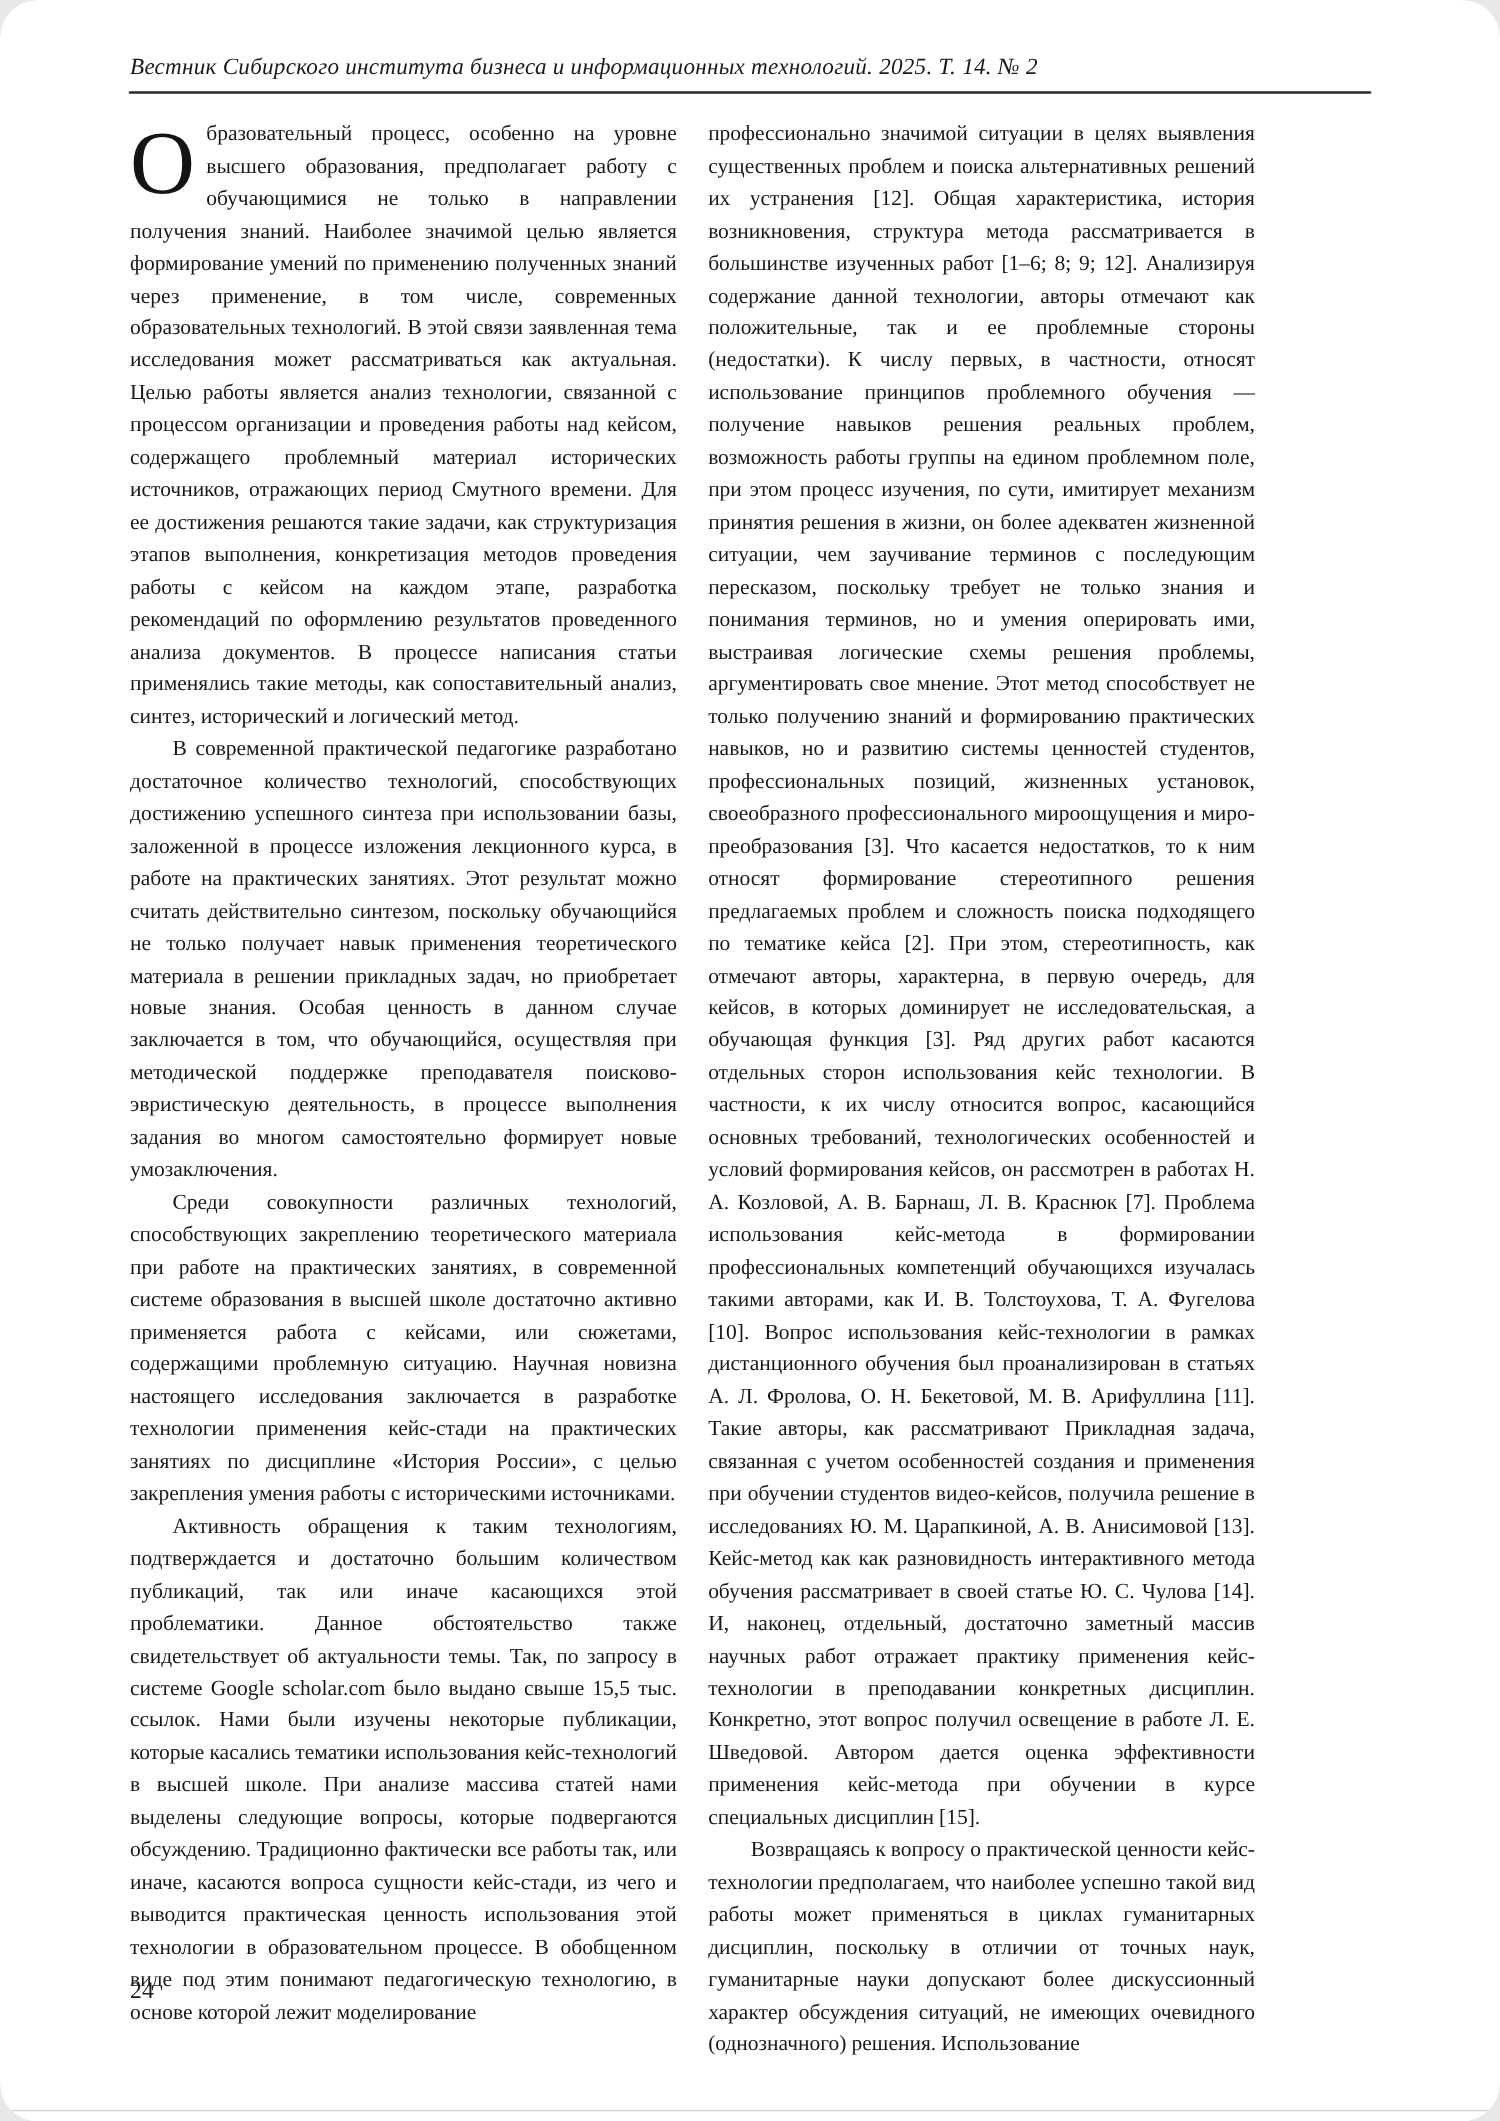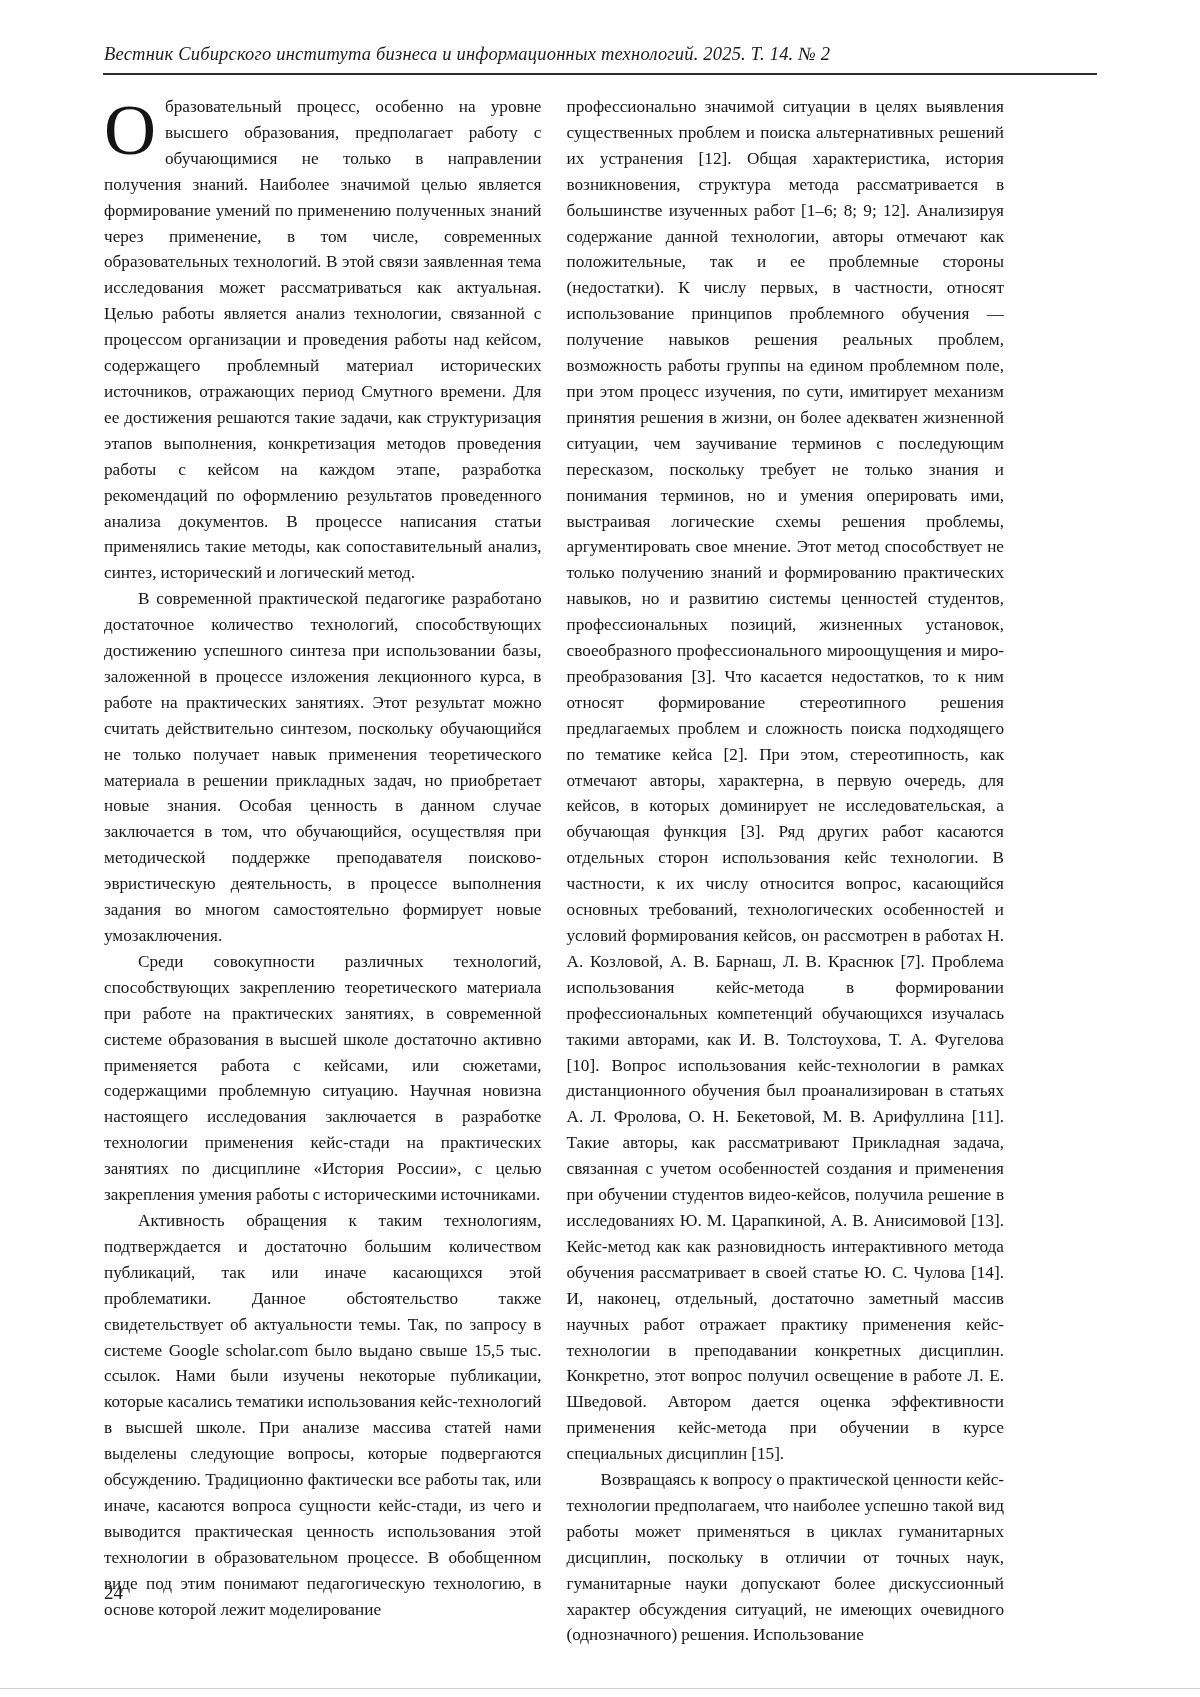--- a/index.html
+++ b/index.html
@@ -1,15 +1,15 @@
 <!DOCTYPE html>
 <html lang="ru"><head>
 <meta charset="utf-8">
 <style>
-  * { box-sizing: border-box; }
+  * { box-sizing: border-box; border-radius: 30px; }
   html, body { margin: 0; padding: 0; background: #e8e8e8; }
   .page {
     position: relative;
     width: 1200px;
     height: 1697px;
     margin: 0 auto;
     background: #ffffff;
     font-family: "Liberation Serif", serif;
     color: #161616;
     overflow: hidden;

